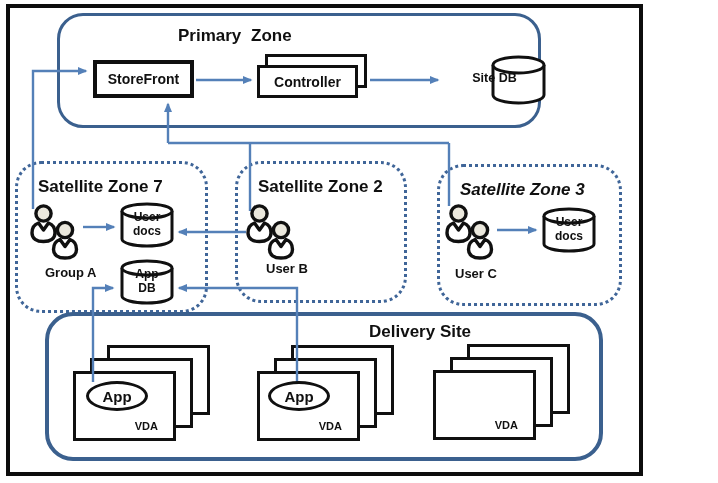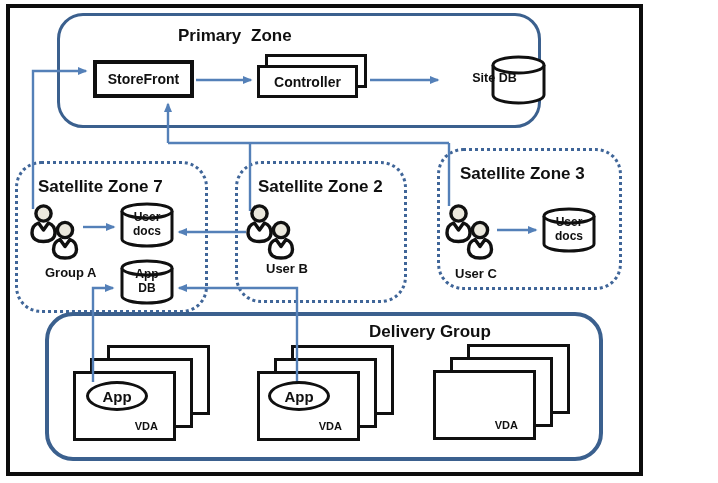--- a/index.html
+++ b/index.html
@@ -12,21 +12,21 @@
   .outer-frame{left:6px;top:4px;width:629px;height:464px;border:4px solid #0d0d0d;}
   
   .zone{box-sizing:border-box;border-radius:26px;}
   .zone.solid{border:3px solid #3b608e;}
   .zone.dotted{border:3px dotted #3f6598;}
   .zone-title{font-weight:bold;font-size:17px;white-space:nowrap;}
   #primary-zone{left:57px;top:13px;width:484px;height:115px;}
   #primary-zone .zone-title{left:118px;top:10px;word-spacing:5px;}
   #satellite-zone-1{left:15px;top:161px;width:193px;height:152px;}
   #satellite-zone-2{left:235px;top:161px;width:172px;height:142px;}
-  #satellite-zone-3{left:437px;top:148px;width:185px;height:142px;}
+  #satellite-zone-3{left:437px;top:164px;width:185px;height:142px;font-style:italic;}
   .sat-title{left:20px;top:13px;}
   #delivery-group{left:45px;top:312px;width:558px;height:149px;border:4px solid #3b608e;border-radius:28px;box-sizing:border-box;}
   #delivery-group .zone-title{left:320px;top:6px;}
   
   .node-box{box-sizing:border-box;background:#ffffff;border:3px solid #101010;
     display:flex;align-items:center;justify-content:center;font-weight:bold;}
   #storefront-box{left:93px;top:60px;width:101px;height:38px;border-width:4px;font-size:14px;}
   #controller-back{left:265px;top:54px;width:102px;height:34px;}
   #controller-front{left:257px;top:65px;width:101px;height:33px;font-size:14px;}
   
@@ -59,21 +59,21 @@
     <div class="abs zone-title sat-title">Satellite Zone 7</div>
   </div>
   <div class="abs zone dotted" id="satellite-zone-2">
     <div class="abs zone-title sat-title">Satellite Zone 2</div>
   </div>
   <div class="abs zone dotted" id="satellite-zone-3">
     <div class="abs zone-title sat-title">Satellite Zone 3</div>
   </div>
 
   <div class="abs" id="delivery-group">
-    <div class="abs zone-title">Delivery Group</div>
+    <div class="abs zone-title">Delivery Site</div>
   </div>
 
   <div class="vda-box" style="left:107px;top:345px;"></div>
   <div class="vda-box" style="left:90px;top:358px;"></div>
   <div class="vda-box" style="left:73px;top:371px;">
     <span class="vda-label">VDA</span>
   </div>
 
   <div class="vda-box" style="left:291px;top:345px;"></div>
   <div class="vda-box" style="left:274px;top:358px;"></div>

